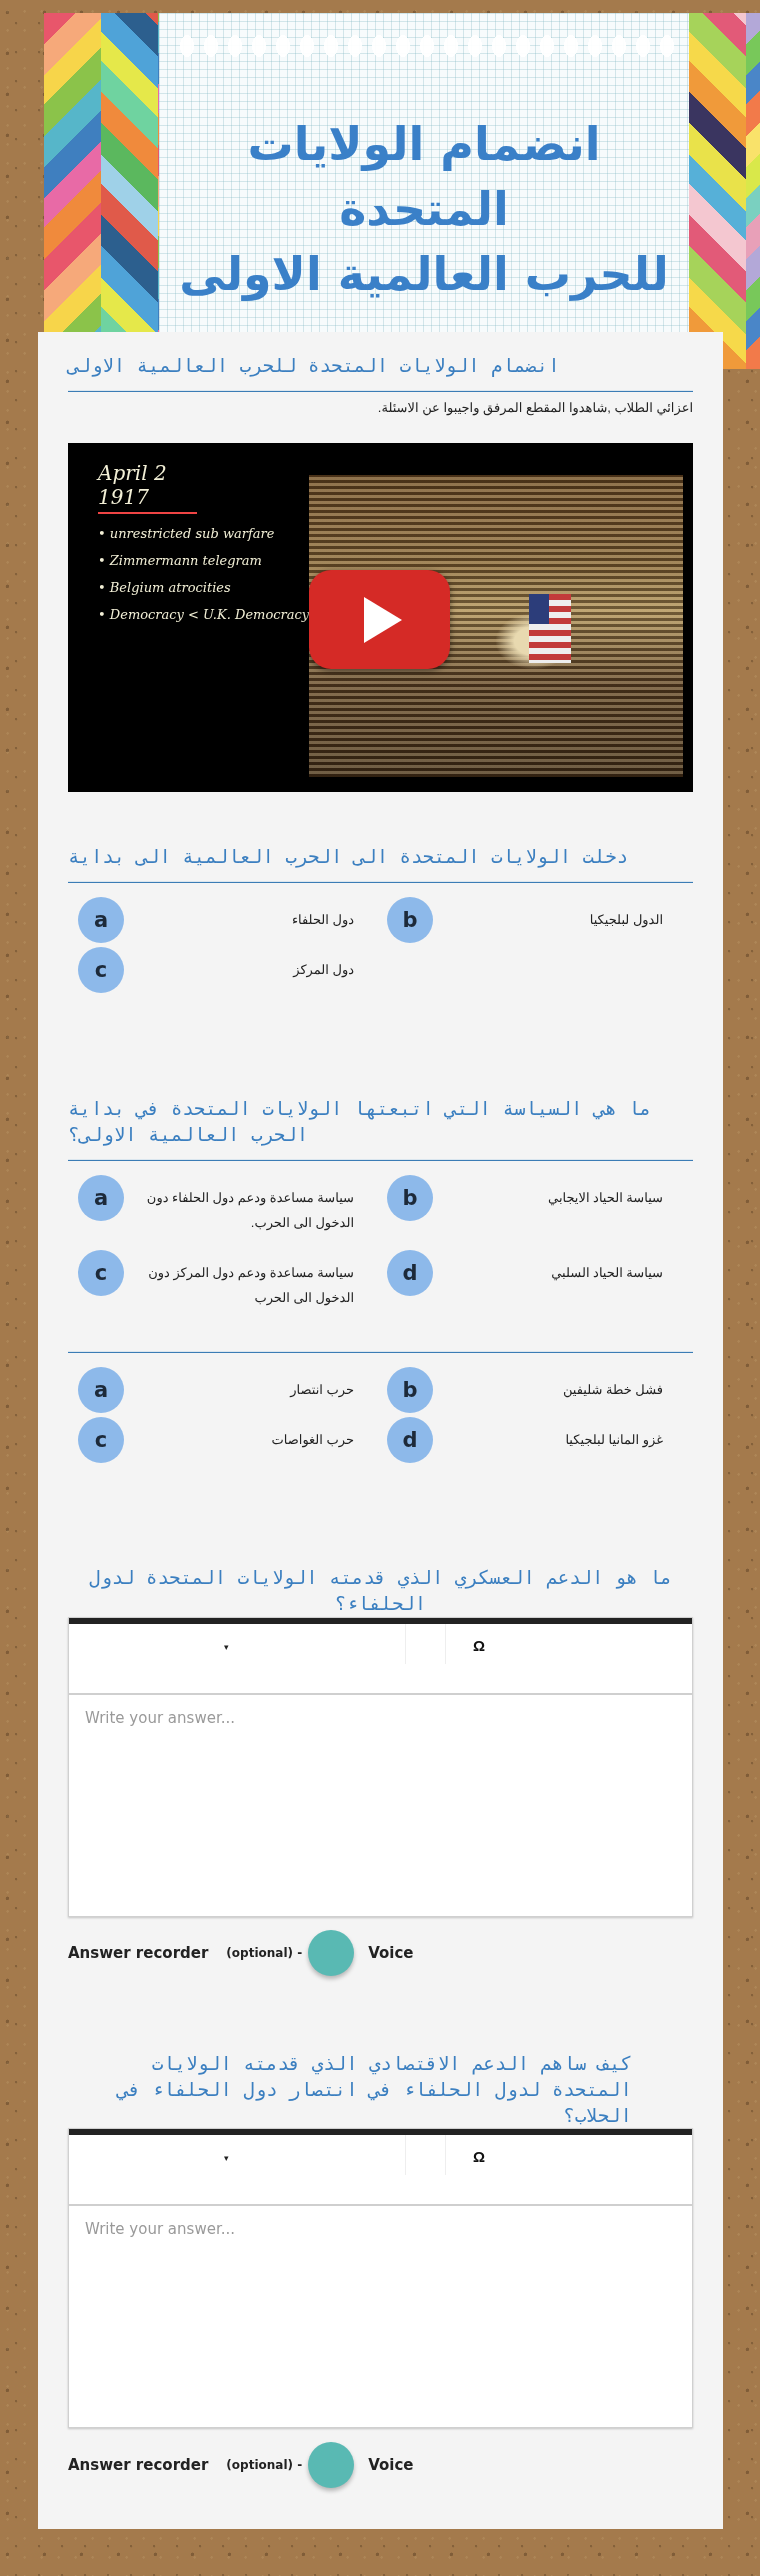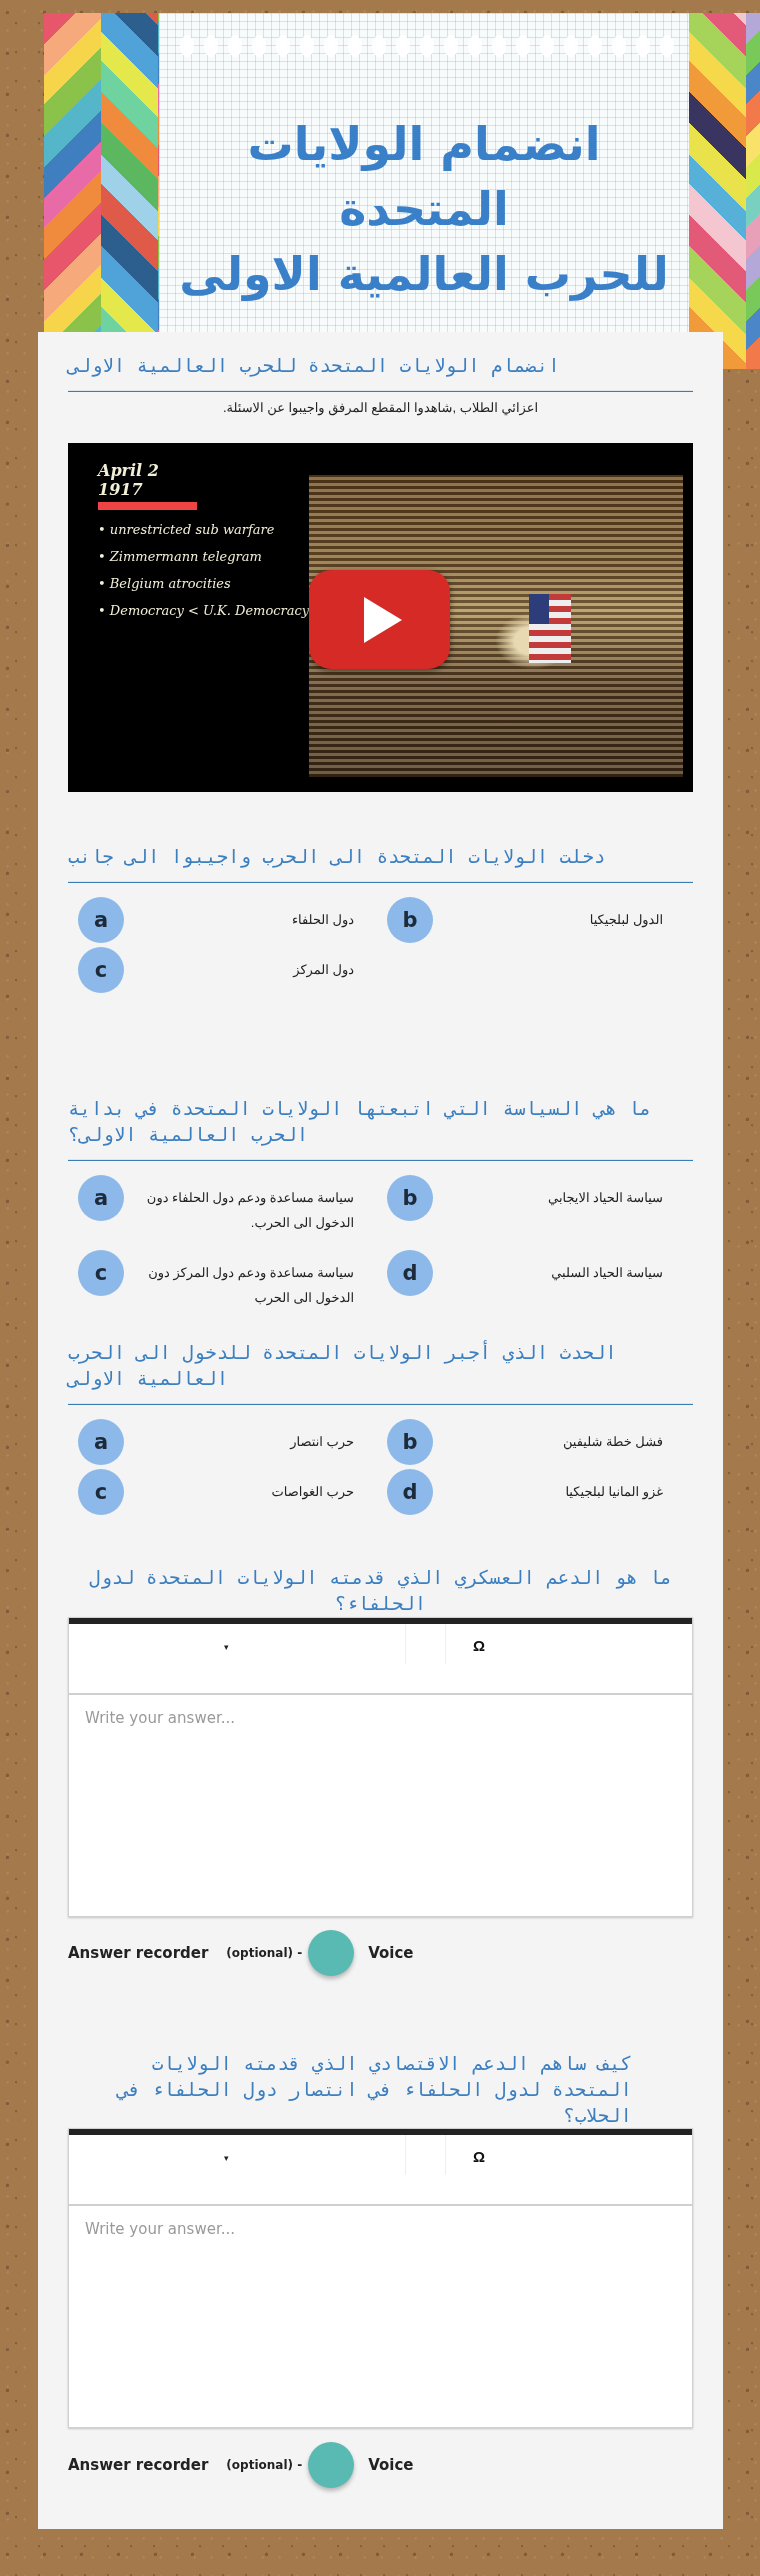--- a/index.html
+++ b/index.html
@@ -65,31 +65,31 @@
   }
   .sec { position: absolute; left: 30px; width: 625px; }
   .q-title {
     direction: rtl; text-align: right; color: #3b7fc0;
     font-size: 19px; line-height: 26px; font-family: Liberation Mono, monospace;
   }
   .q-title.ltr-align { text-align: left; }
   .rule { height: 2px; background: #3b7cb5; margin-top: 10px; }
   .rule::after { content:""; display:block; height:1px; margin-top:4px; background:#dbe6ee; }
   .intro {
-    direction: rtl; text-align: center; font-size: 13px; color: #222; margin-top: 8px;
+    direction: rtl; text-align: right; font-size: 13px; color: #222; margin-top: 8px;
   }
   .video {
     position: absolute; left: 30px; top: 111px; width: 625px; height: 349px;
     background: #000; overflow: hidden;
   }
   .chalk {
     position: absolute; left: 30px; top: 18px; color: #f2efd6;
     font-family: "DejaVu Serif", serif; font-style: italic;
   }
-  .chalk .h { font-size: 16px; border-bottom: 8px solid #ef4444; padding-bottom: 3px; width: 99px; font-weight: bold; }
+  .chalk .h { font-size: 20px; border-bottom: 2px solid #ef4444; padding-bottom: 3px; width: 99px; }
   .chalk .li { font-size: 13px; margin-top: 12px; }
   .photo {
     position: absolute; left: 241px; top: 32px; width: 374px; height: 302px;
     background:
       radial-gradient(ellipse at 60% 55%, #e8d9b0 0 6%, transparent 12%),
       repeating-linear-gradient(0deg, rgba(40,25,10,0.5) 0 3px, rgba(210,190,150,0.35) 3px 6px),
       linear-gradient(180deg, #6b4a26 0%, #8a6a3c 30%, #b79a62 45%, #5a4128 70%, #3b2a18 100%);
   }
   .flag {
     position: absolute; left: 220px; top: 119px; width: 42px; height: 69px;
@@ -168,21 +168,21 @@
       <div class="li">• <span>Belgium atrocities</span></div>
       <div class="li">• <span>Democracy &lt; U.K. Democracy / France</span></div>
     </div>
     <div class="photo">
       <div class="flag"></div>
     </div>
     <div class="play"></div>
   </div>
 
   <div class="sec" style="top:513px;">
-    <div class="q-title" style="text-align:left;">دخلت الولايات المتحدة الى الحرب واجيبوا الى جانب</div>
+    <div class="q-title" style="text-align:left;">دخلت الولايات المتحدة الى الحرب العالمية الى بداية</div>
     <div class="rule"></div>
     <div class="opts" style="height:99px;">
       <div class="opt" style="left:0;top:0;">
         <div class="badge">a</div>
         <div class="opt-text">دول الحلفاء</div>
       </div>
       <div class="opt" style="left:309px;top:0;">
         <div class="badge">b</div>
         <div class="opt-text">الدول لبلجيكيا</div>
       </div>
@@ -210,21 +210,20 @@
         <div class="opt-text">سياسة مساعدة ودعم دول المركز دون الدخول الى الحرب</div>
       </div>
       <div class="opt" style="left:309px;top:75px;">
         <div class="badge">d</div>
         <div class="opt-text">سياسة الحياد السلبي</div>
       </div>
     </div>
   </div>
 
   <div class="sec" style="top:1009px;">
-    <div class="q-title" style="text-align:left;">الحدث  الذي أجبر الولايات المتحدة للدخول الى الحرب العالمية الاولى</div>
     <div class="rule"></div>
     <div class="opts" style="height:99px;">
       <div class="opt" style="left:0;top:0;">
         <div class="badge">a</div>
         <div class="opt-text">حرب انتصار</div>
       </div>
       <div class="opt" style="left:309px;top:0;">
         <div class="badge">b</div>
         <div class="opt-text">فشل خطة شليفين</div>
       </div>

